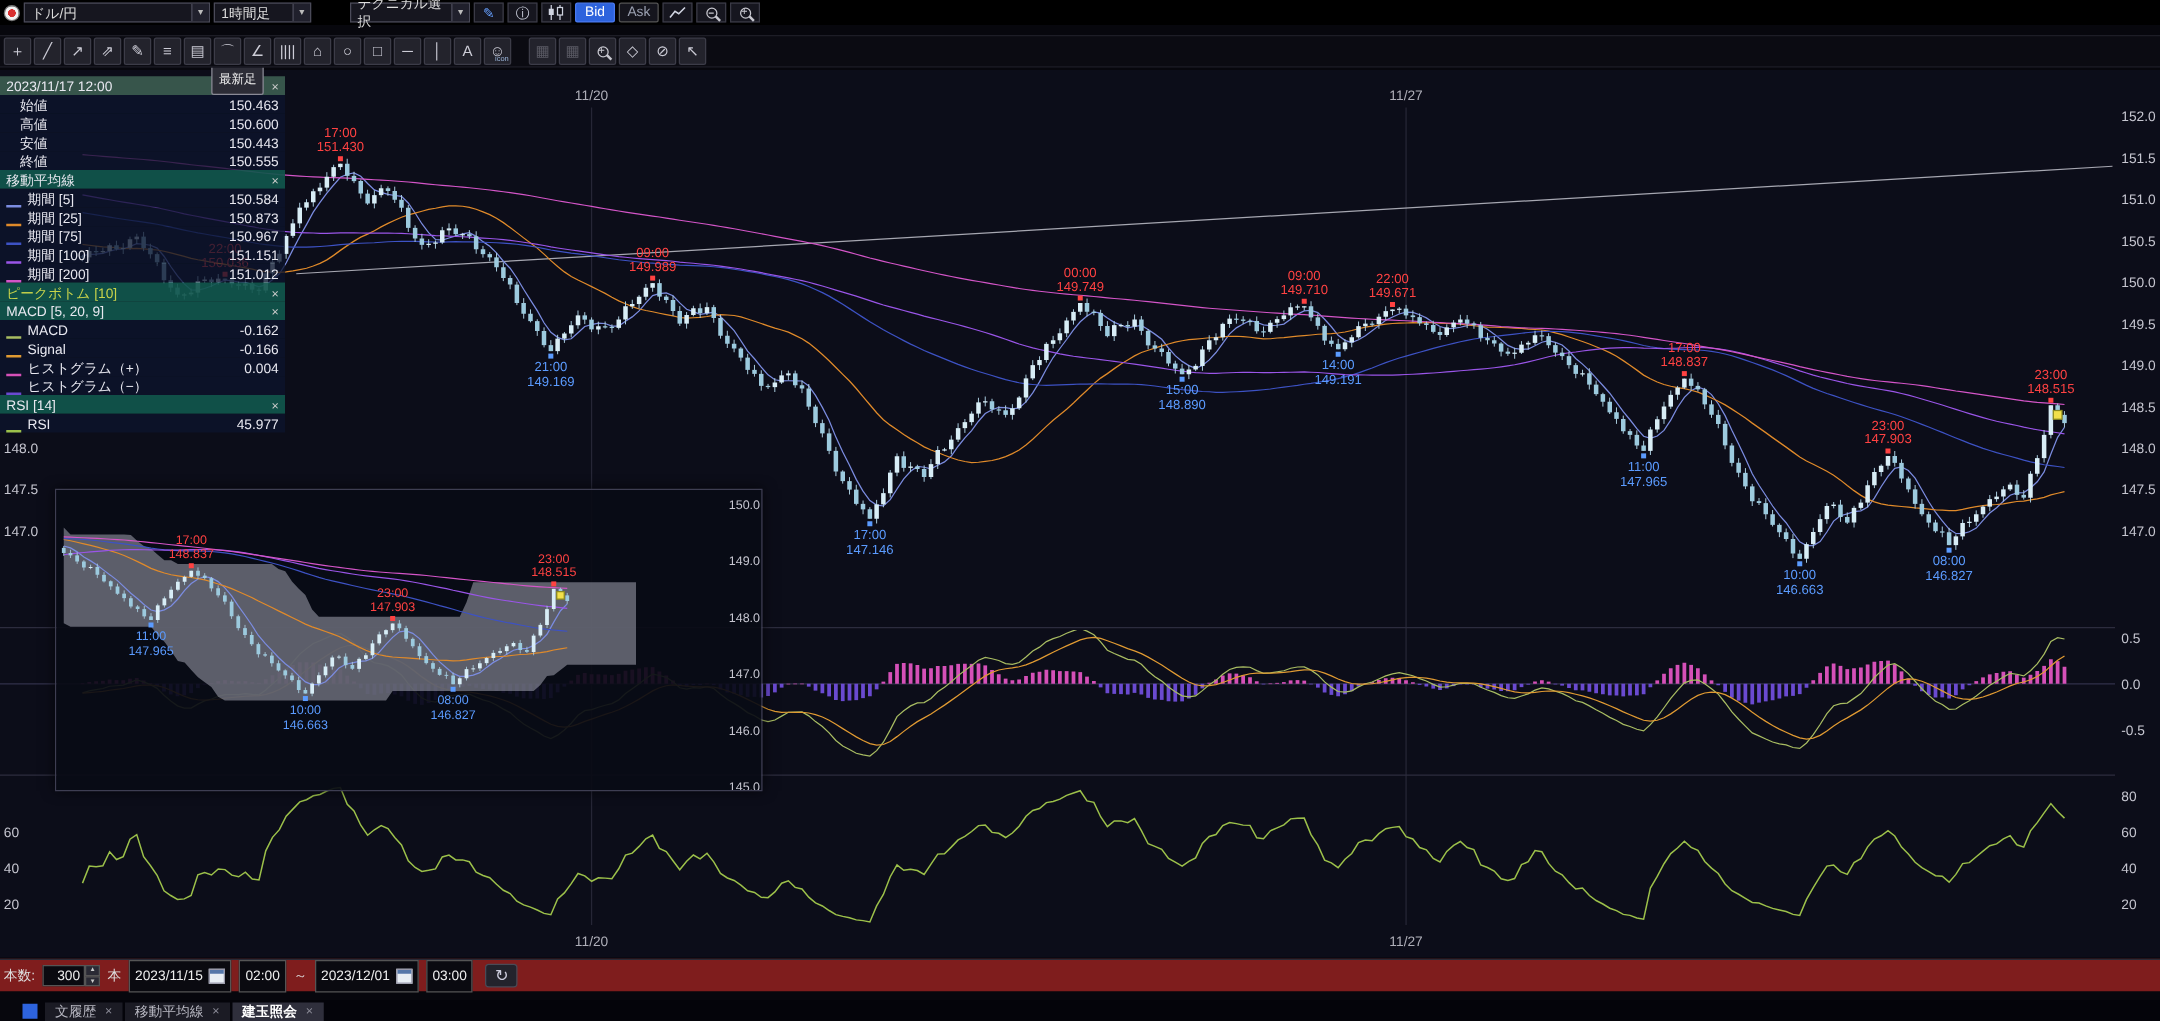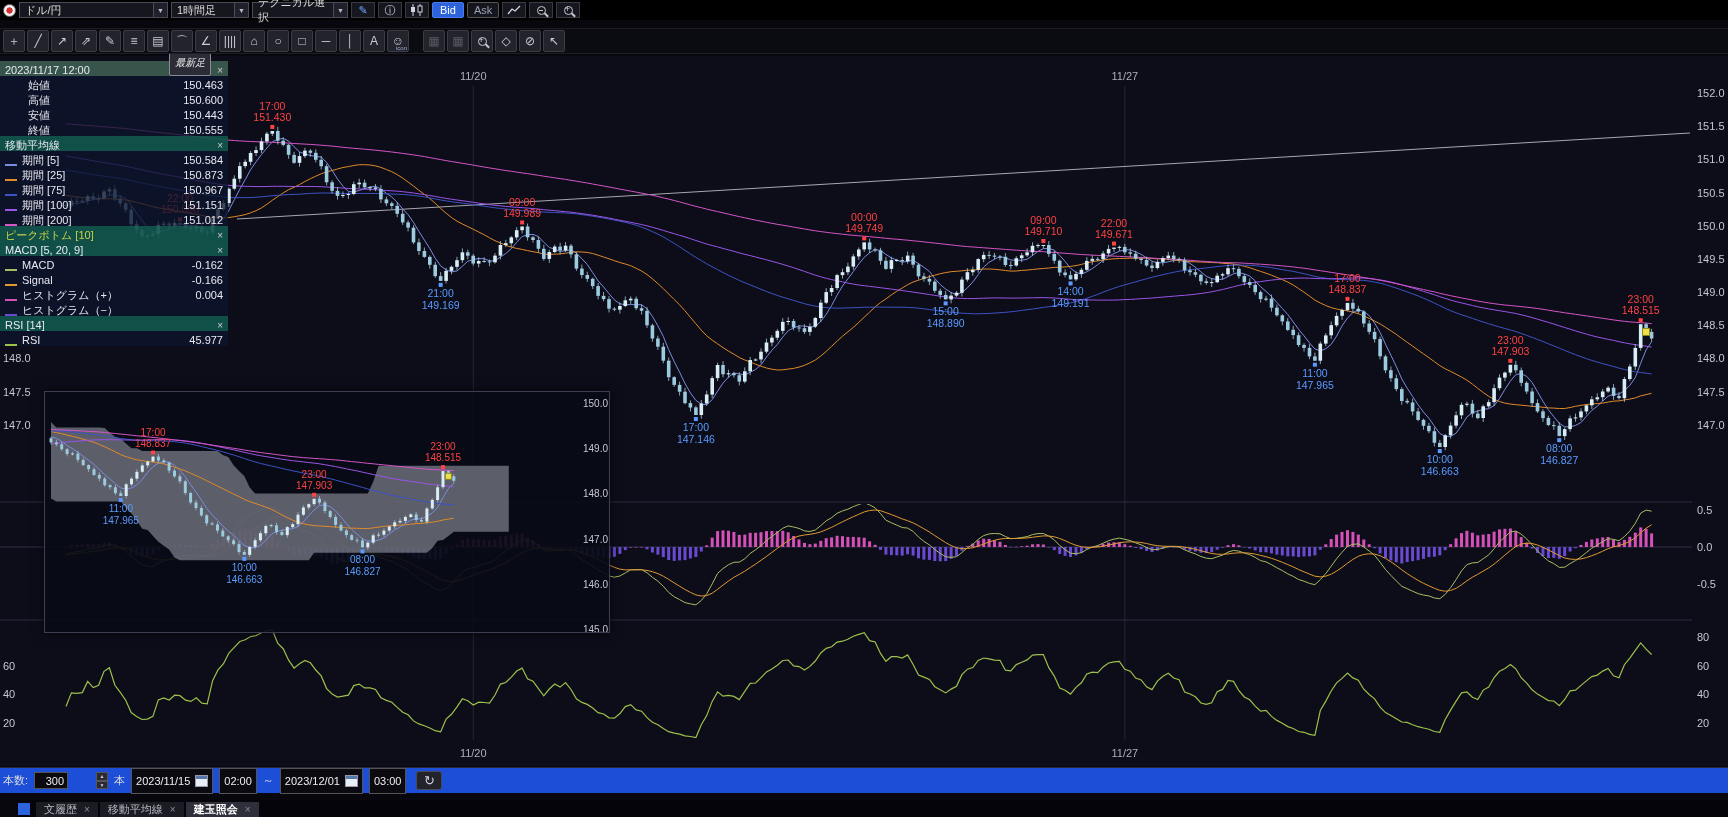--- a/index.html
+++ b/index.html
@@ -9,21 +9,21 @@
   #chart-svg text,#inset-svg text{font-family:"Liberation Sans",sans-serif;}
   
   .topbar{position:absolute;left:0;top:0;width:100%;height:20px;background:#000;display:flex;
     align-items:center;gap:3px;padding:0 3px;z-index:10;}
   .flag{width:13px;height:13px;border-radius:50%;border:1px solid #777;
     background:radial-gradient(circle,#d83030 0 38%,#f2f2f2 42% 100%);flex:none;}
   .tsel{height:16px;background:#16161f;border:1px solid #4a4a58;color:#ddd;font-size:11px;
     display:flex;align-items:center;padding-left:5px;}
   .tsel .caret{margin-left:auto;font-size:7px;color:#bbb;border-left:1px solid #4a4a58;
     padding:0 3px;height:100%;display:flex;align-items:center;background:#20202c;}
-  .w-pair{width:149px;} .w-tf{width:78px;} .w-tech{width:96px;}
+  .w-pair{width:149px;} .w-tf{width:78px;} .w-tech{width:96px;margin-left:28px;}
   .ibtn{height:16px;min-width:24px;background:#16161f;border:1px solid #3a3a46;color:#cfd3e0;
     font-size:11px;display:flex;align-items:center;justify-content:center;padding:0 2px;}
   .pencil{color:#66a0ff;}
   .bid{height:16px;background:#2d63dd;color:#fff;border:1px solid #4a7af0;font-size:11px;
     padding:2px 7px;border-radius:2px;display:flex;align-items:center;}
   .ask{height:16px;background:#15151d;color:#9aa0b0;border:1px solid #555;font-size:11px;
     padding:0 6px;border-radius:2px;display:flex;align-items:center;}
   .mag{position:relative;display:inline-block;width:9px;height:9px;border:1.5px solid #c8c8d0;border-radius:50%;}
   .mag::after{content:"";position:absolute;width:5px;height:1.5px;background:#c8c8d0;
     transform:rotate(45deg);right:-4px;bottom:-2px;}
@@ -40,34 +40,34 @@
   .dbtn .cap{position:absolute;bottom:0;right:1px;font-size:6px;color:#9ab4d8;line-height:1;}
   .dbtn.gap{margin-left:12px;}
   
   #info-panel{position:absolute;left:0;top:61px;width:228px;z-index:6;font-size:11px;line-height:1;}
   .ip-row{height:15px;display:flex;align-items:flex-end;padding:0 5px;background:rgba(13,21,45,0.78);
     color:#e8e8f0;}
   .ip-row.hdr{background:rgba(17,86,76,0.92);}
   .ip-row.datehdr{background:rgba(58,90,78,0.95);}
   .ip-close{margin-left:6px;color:#ccc;font-size:10px;cursor:pointer;}
   .ip-btn{margin-left:auto;height:26px;font-size:10px;background:#2c2c36;border:1px solid #8a8a96;
-    color:#eee;border-radius:2px;padding:0 5px;display:flex;align-items:center;font-style:italic;}
+    color:#eee;border-radius:2px;padding:0 5px;display:flex;align-items:center;}
   .ip-swatch{width:12px;height:2px;margin-right:5px;flex:none;}
   .ip-val{margin-left:auto;}
-  .ip-ind{padding-left:28px;}
+  .ip-ind{padding-left:16px;}
   .hdr .ip-close{margin-left:auto;}
   .datehdr .ip-close{margin-left:6px;}
   
   #inset{position:absolute;left:44px;top:391px;width:566px;height:242px;z-index:4;
     border:1px solid #3e3e52;box-shadow:0 0 10px rgba(0,0,0,0.65);}
   
-  .bottombar{position:absolute;left:0;top:767px;width:100%;height:26px;background:#1d4ed8;
+  .bottombar{position:absolute;left:0;top:767px;width:100%;height:26px;background:#7f1d1d;
     border-top:1px solid #2a2a36;display:flex;align-items:center;gap:6px;padding:0 3px;z-index:10;
     font-size:11px;color:#ddd;}
-  .spin{display:flex;height:17px;gap:28px;}
+  .spin{display:flex;height:17px;}
   .spin .val{width:34px;background:#0a0a10;border:1px solid #555;color:#eee;display:flex;
     align-items:center;justify-content:flex-end;padding:0 3px;}
   .spin .arrows{display:flex;flex-direction:column;width:12px;}
   .spin .arrows span{flex:1;font-size:5px;background:#2a2a34;border:1px solid #555;color:#ccc;
     display:flex;align-items:center;justify-content:center;}
   .dtin{height:17px;background:#0a0a10;border:1px solid #555;color:#eee;display:flex;
     align-items:center;padding:12px 4px;gap:5px;}
   .cal{width:13px;height:12px;background:#e8eef5;border:1px solid #99a;position:relative;flex:none;}
   .cal::before{content:"";position:absolute;left:0;top:0;right:0;height:3px;background:#5577aa;}
   .refresh{width:26px;height:19px;background:#23232c;border:1px solid #4a4a56;border-radius:3px;

